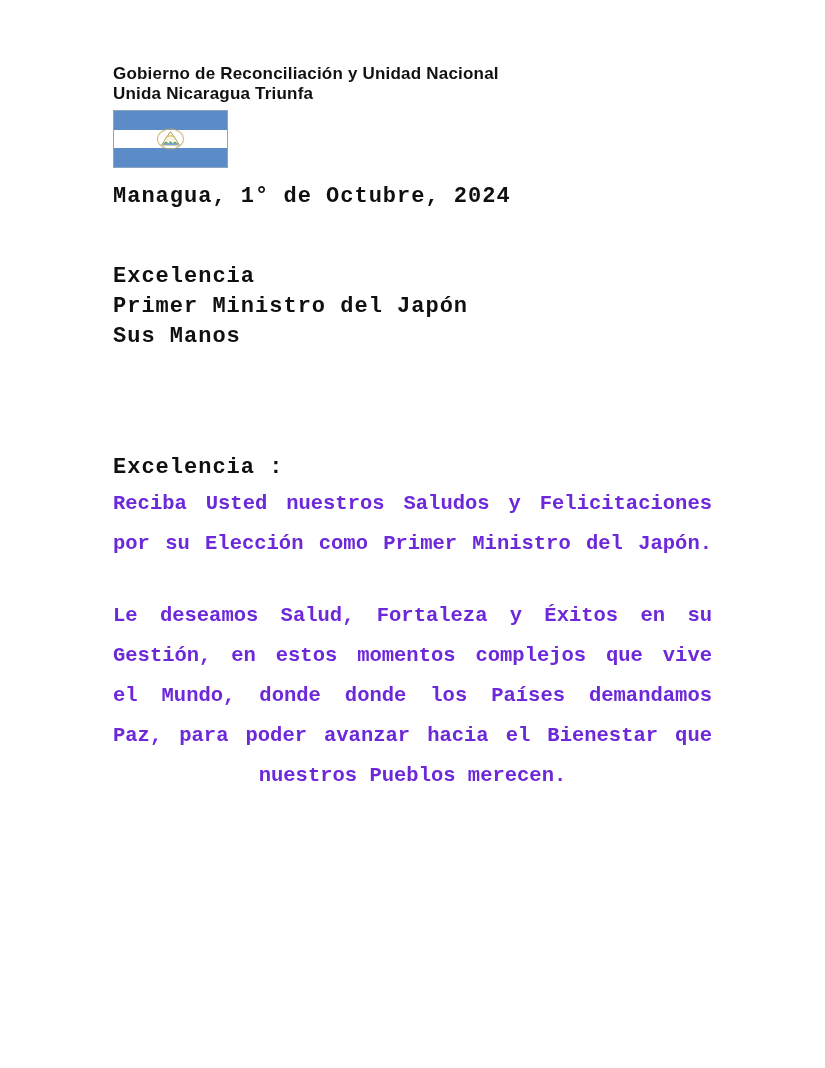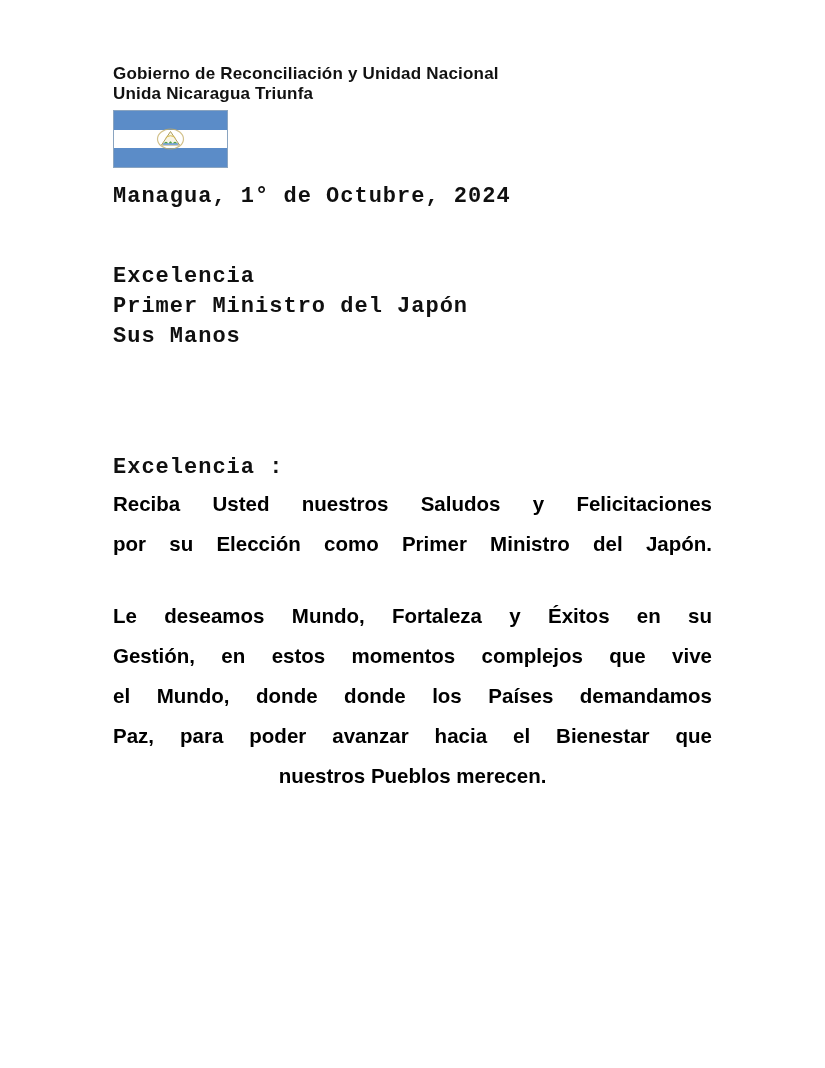--- a/index.html
+++ b/index.html
@@ -24,22 +24,22 @@
   }
   .mono-lg{
     font-family:"Liberation Mono","DejaVu Sans Mono",monospace;
     font-weight:bold;font-size:22px;letter-spacing:1px;color:#101010;
   }
   .dateline{position:absolute;left:113px;top:183px;line-height:28px;text-align:right;}
   .recipient{position:absolute;left:113px;top:262px;line-height:30px;}
   .salutation{position:absolute;left:113px;top:420px;line-height:28px;margin-top:34px;}
   .body-par{
     position:absolute;left:113px;width:599px;
-    font-family:Liberation Sans, sans-serif;
-    font-weight:bold;font-size:20.5px;color:#000000;
+    font-family:Liberation Mono, monospace;
+    font-weight:bold;font-size:20.5px;color:#6d28d9;
   }
   .par1{top:484px;}
   .par2{top:596px;}
   .par3{top:841px;}
   .ln{height:40px;line-height:40px;white-space:nowrap;text-align:center;}
   .jl{
     white-space:normal;
     text-align:justify;
     -moz-text-align-last:justify;
     text-align-last:justify;
@@ -77,21 +77,21 @@
   </div>
 
   <div class="salutation mono-lg">Excelencia :</div>
 
   <div class="body-par par1">
     <div class="ln jl">Reciba Usted nuestros Saludos y Felicitaciones</div>
     <div class="ln jl">por su Elección como Primer Ministro del Japón.</div>
   </div>
 
   <div class="body-par par2">
-    <div class="ln jl">Le deseamos Mundo, Fortaleza y Éxitos en su</div>
+    <div class="ln jl">Le deseamos Salud, Fortaleza y Éxitos en su</div>
     <div class="ln jl">Gestión, en estos momentos complejos que vive</div>
     <div class="ln jl">el Mundo, donde donde los Países demandamos</div>
     <div class="ln jl">Paz, para poder avanzar hacia el Bienestar que</div>
     <div class="ln">nuestros Pueblos merecen.</div>
   </div>
 
 
 </div>
 
 </body></html>

